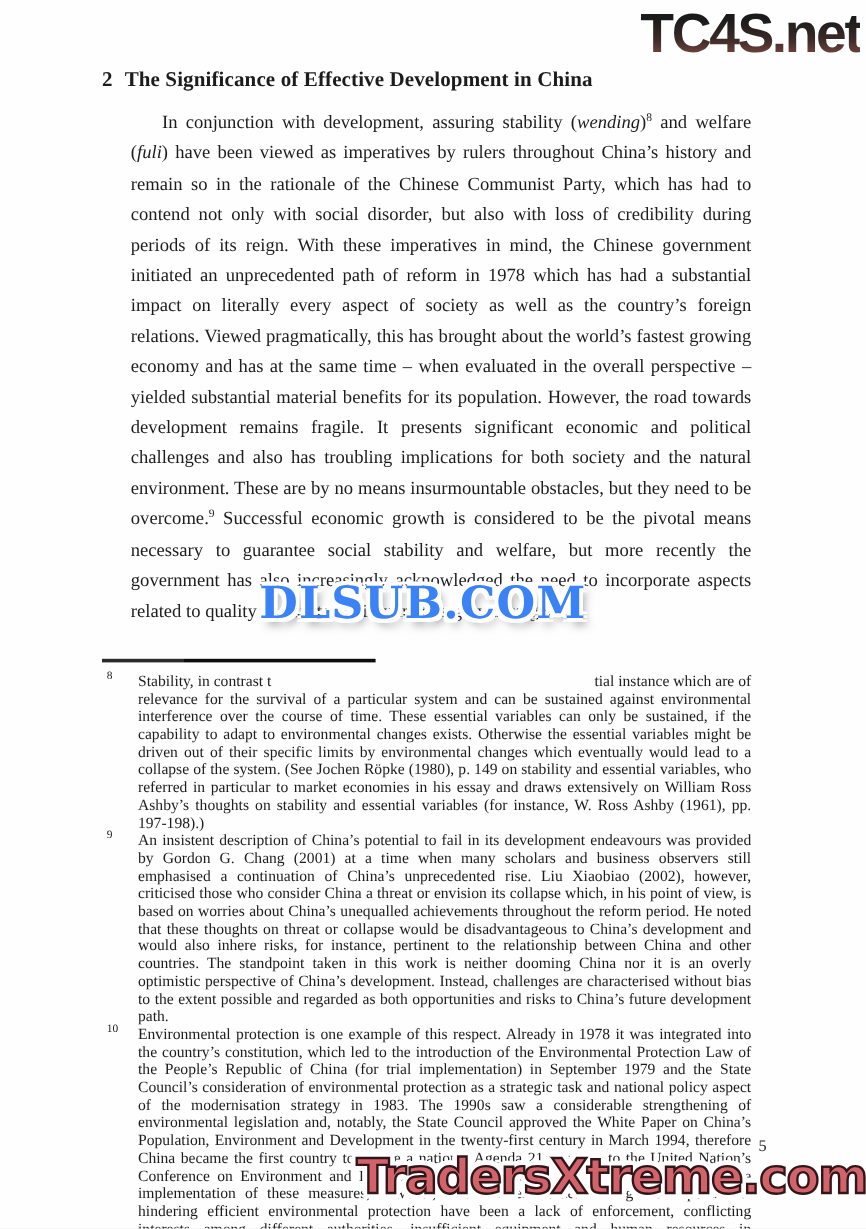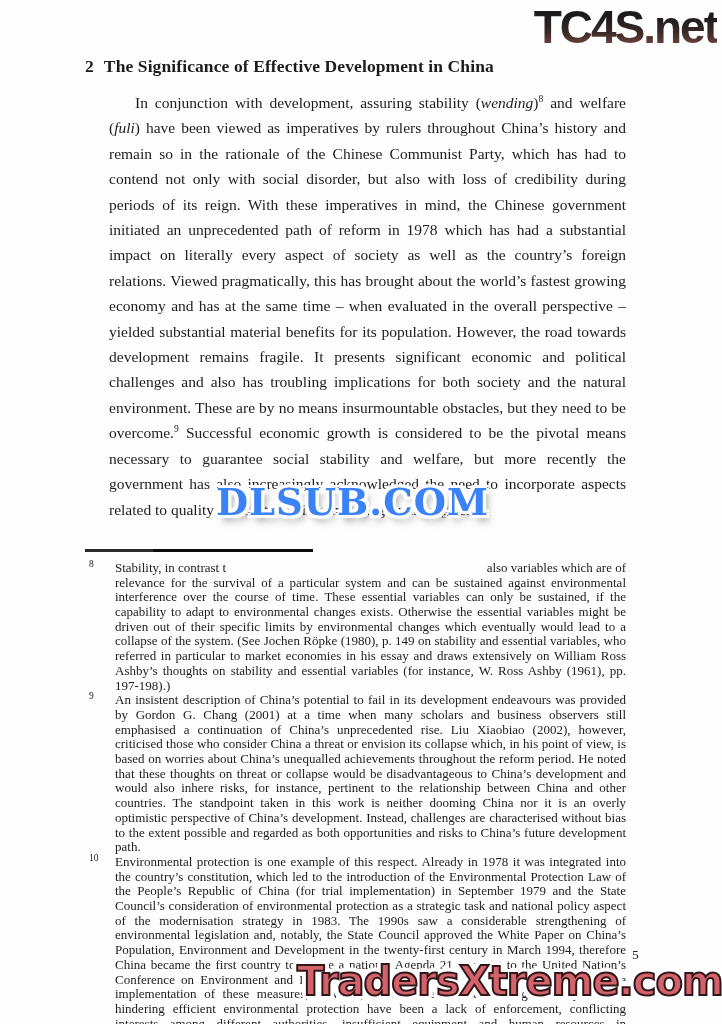--- a/index.html
+++ b/index.html
@@ -141,21 +141,21 @@
 
     <div class="footnote-rule"></div>
 
     <div class="footnotes">
 
       <div class="footnote">
         <span class="fn-marker">8</span>
         <div class="fn-body">
           <div class="fn-line1">
             <span>Stability, in contrast t</span>
-            <span>also variables which are of</span>
+            <span>tial instance which are of</span>
           </div>
           <div>relevance for the survival of a particular system and can be sustained against environmental interference over the course of time.  These essential variables can only be sustained, if the capability to adapt to environmental changes exists.  Otherwise the essential variables might be driven out of their specific limits by environmental changes which eventually would lead to a collapse of the system.  (See Jochen Röpke (1980), p. 149 on stability and essential variables, who referred in particular to market economies in his essay and draws extensively on William Ross Ashby’s thoughts on stability and essential variables (for instance, W. Ross Ashby (1961), pp. 197-198).)</div>
         </div>
       </div>
 
       <div class="footnote">
         <span class="fn-marker">9</span>
         <div class="fn-body">An insistent description of China’s potential to fail in its development endeavours was provided by Gordon G. Chang (2001) at a time when many scholars and business observers still emphasised a continuation of China’s unprecedented rise.  Liu Xiaobiao (2002), however, criticised those who consider China a threat or envision its collapse which, in his point of view, is based on worries about China’s unequalled achievements throughout the reform period.  He noted that these thoughts on threat or collapse would be disadvantageous to China’s development and would also inhere risks, for instance, pertinent to the relationship between China and other countries.  The standpoint taken in this work is neither dooming China nor it is an overly optimistic perspective of China’s development.  Instead, challenges are characterised without bias to the extent possible and regarded as both opportunities and risks to China’s future development path.</div>
       </div>
 

